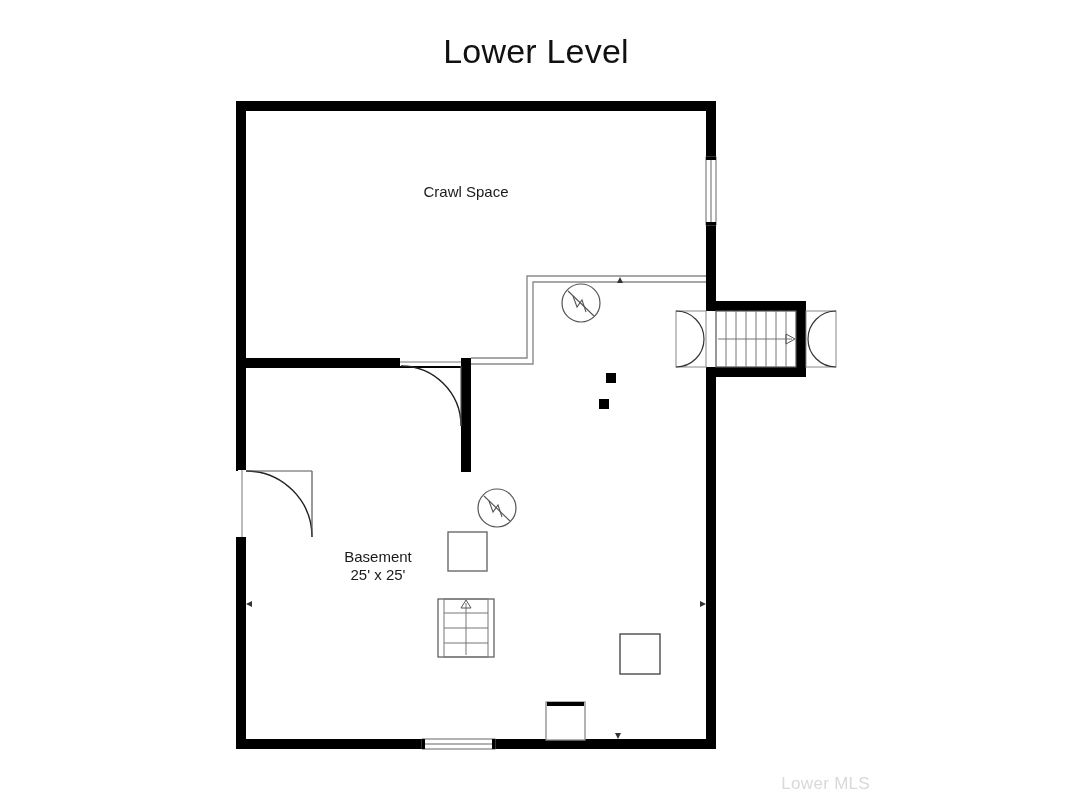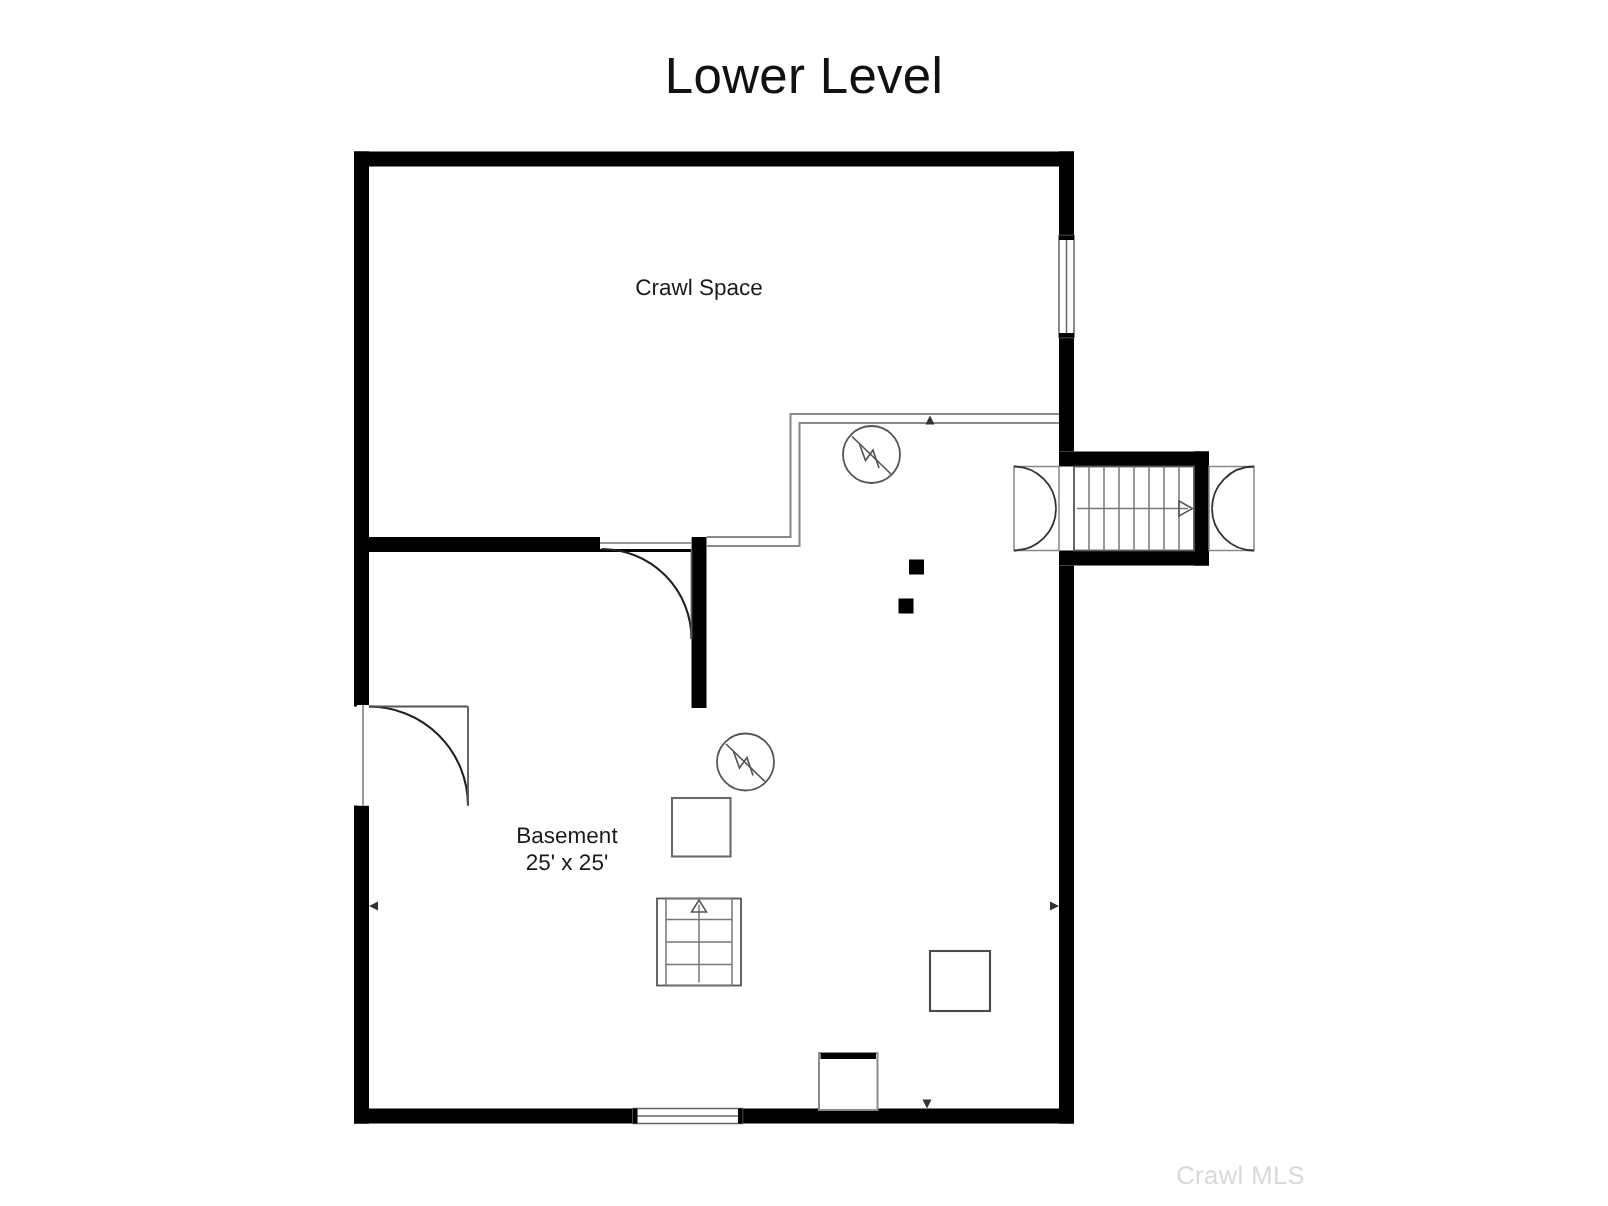--- a/index.html
+++ b/index.html
@@ -209,15 +209,15 @@
     </g>
 
     <text class="room-label" x="466" y="193">Crawl Space</text>
 
     <text class="room-label" x="378" y="558">Basement</text>
 
     <text class="room-label-sub" x="378" y="576">25' x 25'</text>
 
   </svg>
 
-  <div id="watermark">Crawl MLS</div>
+  <div id="watermark">Lower MLS</div>
 
 </div>
 
 </body></html>

